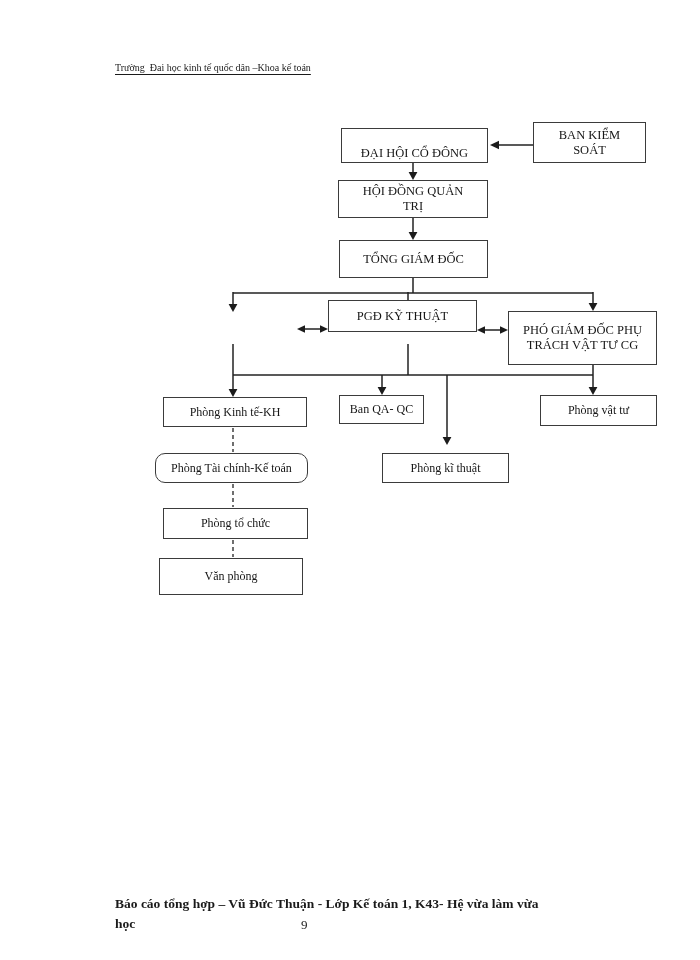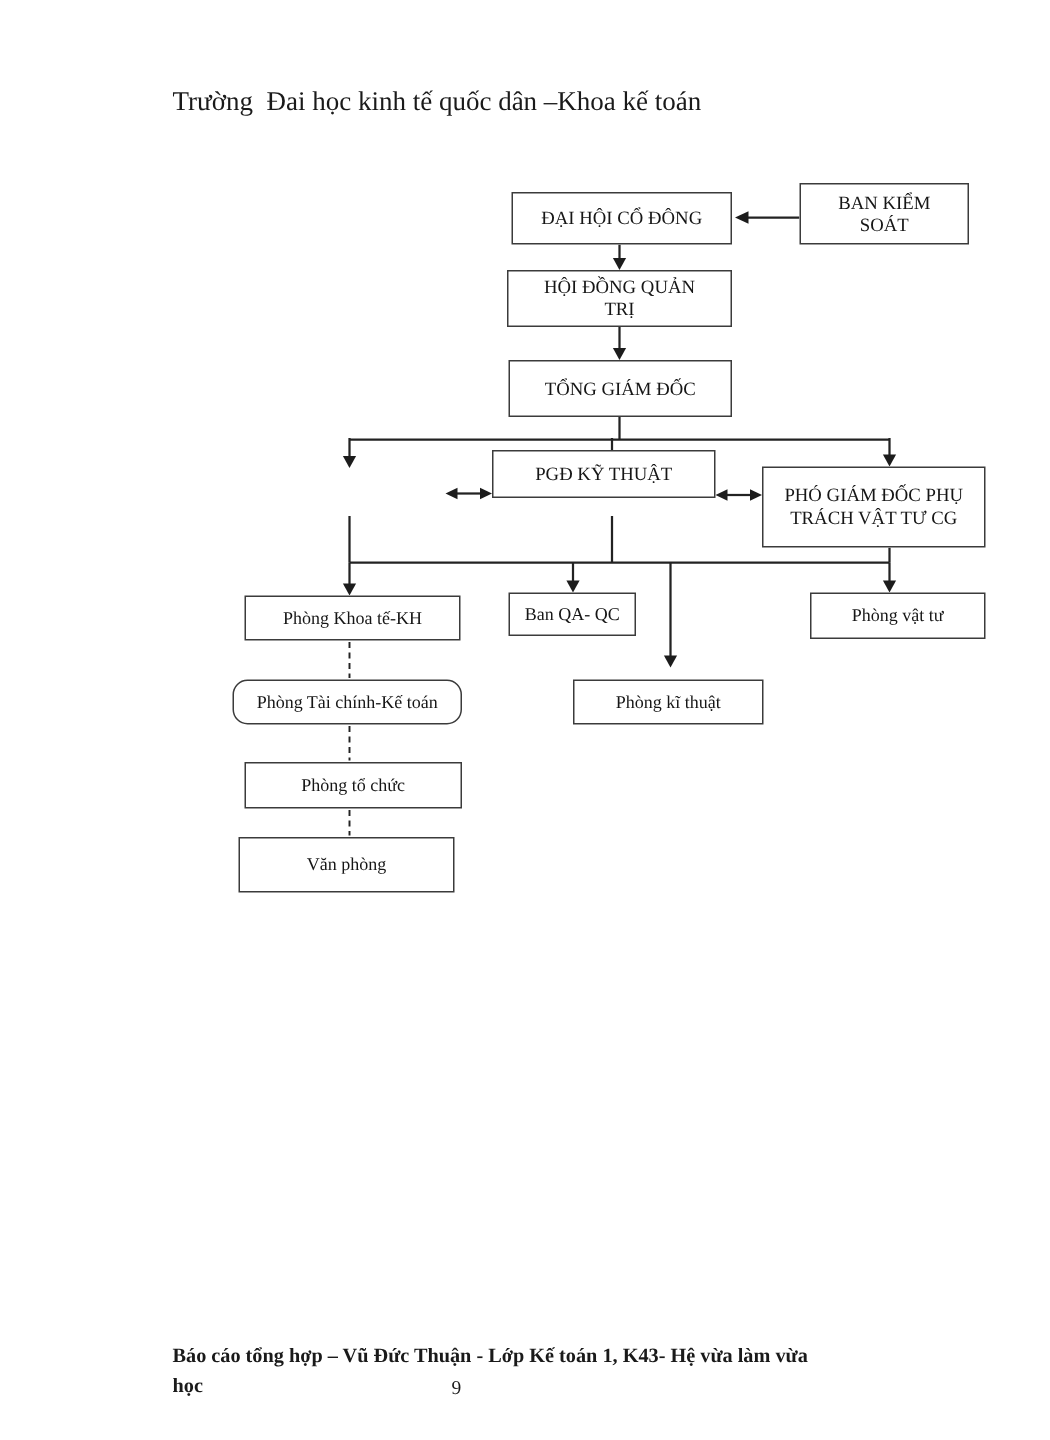--- a/index.html
+++ b/index.html
@@ -10,22 +10,23 @@
     color: #161616;
     position: relative;
     overflow: hidden;
   }
   * { box-sizing: border-box; }
 
   .page { position: absolute; inset: 0; width: 700px; height: 960px; }
 
   .doc-header {
     position: absolute; left: 115px; top: 59px;
-    font-size: 18px; line-height: 17px;
+    font-size: 10px; line-height: 17px;
     white-space: pre-wrap;
+    text-decoration: underline;
     text-underline-offset: 3px;
     color: #1a1a1a;
     text-align: center;
   }
 
   svg.connectors {
     position: absolute; left: 0; top: 0;
     width: 700px; height: 960px;
     pointer-events: none;
   }
@@ -38,21 +39,21 @@
     background: #ffffff;
     border: 1px solid #3b3b3b;
     display: flex; align-items: center; justify-content: center;
     text-align: center;
     font-size: 12.5px; line-height: 15px;
     color: #161616;
     padding: 1px 3px;
   }
   .node .lbl { white-space: pre-line; }
 
-  #node-dai-hoi-co-dong   { left: 341px; top: 128px; width: 147px; height: 35px; }
+  #node-dai-hoi-co-dong   { left: 341px; top: 128px; width: 147px; height: 35px; align-items: flex-end; }
   #node-ban-kiem-soat     { left: 533px; top: 122px; width: 113px; height: 41px; }
   #node-hoi-dong-quan-tri { left: 338px; top: 180px; width: 150px; height: 38px; }
   #node-tong-giam-doc     { left: 339px; top: 240px; width: 149px; height: 38px; }
   #node-pgd-kinh-te       { left: 170px; top: 312px; width: 127px; height: 32px; }
   #node-pgd-ky-thuat      { left: 328px; top: 300px; width: 149px; height: 32px; }
   #node-pho-gd-vat-tu     { left: 508px; top: 311px; width: 149px; height: 54px; }
   #node-phong-kinh-te-kh  { left: 163px; top: 397px; width: 144px; height: 30px; font-size: 12px; }
   #node-ban-qa-qc         { left: 339px; top: 395px; width: 85px;  height: 29px; font-size: 12px; }
   #node-phong-vat-tu      { left: 540px; top: 395px; width: 117px; height: 31px; font-size: 12px; }
   #node-phong-tai-chinh   { left: 155px; top: 453px; width: 153px; height: 30px; font-size: 12px; border-radius: 10px; }
@@ -139,21 +140,21 @@
     <span class="lbl">TỔNG GIÁM ĐỐC</span>
   </div>
   <div class="node" id="node-pgd-ky-thuat">
     <span class="lbl">PGĐ KỸ THUẬT</span>
   </div>
   <div class="node" id="node-pho-gd-vat-tu">
     <span class="lbl">PHÓ GIÁM ĐỐC PHỤ
 TRÁCH VẬT TƯ CG</span>
   </div>
   <div class="node" id="node-phong-kinh-te-kh">
-    <span class="lbl">Phòng Khoa tế-KH</span>
+    <span class="lbl">Phòng Kinh tế-KH</span>
   </div>
   <div class="node" id="node-ban-qa-qc">
     <span class="lbl">Ban QA- QC</span>
   </div>
   <div class="node" id="node-phong-vat-tu">
     <span class="lbl">Phòng vật tư</span>
   </div>
   <div class="node" id="node-phong-tai-chinh">
     <span class="lbl">Phòng Tài chính-Kế toán</span>
   </div>

